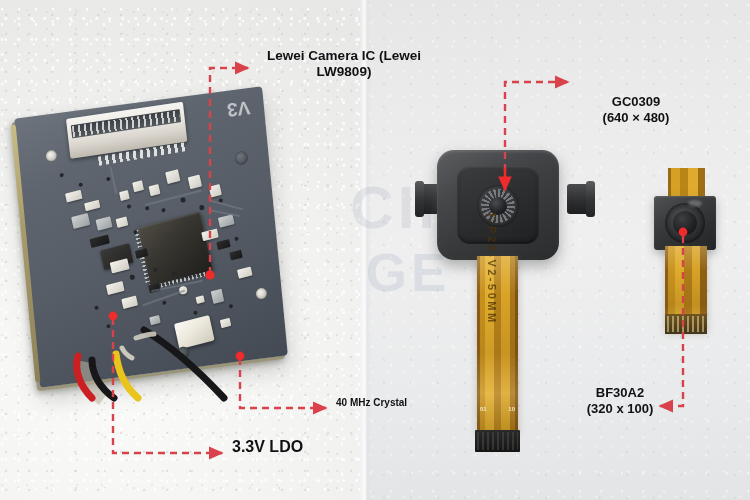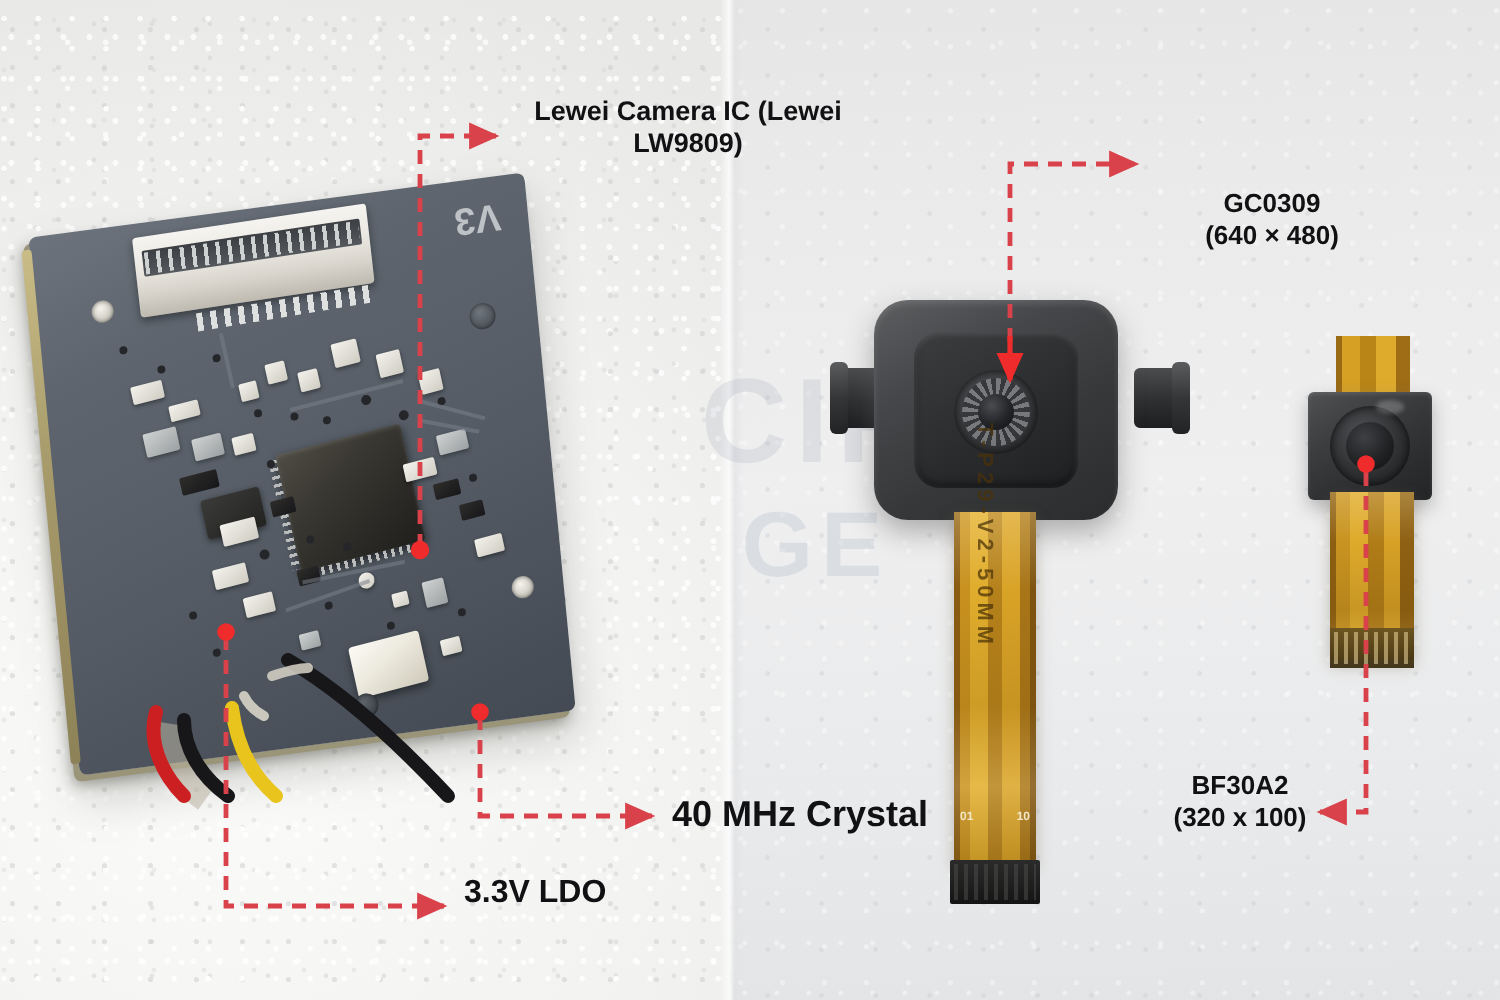--- a/index.html
+++ b/index.html
@@ -60,21 +60,21 @@
     display: flex; flex-direction: column;
     align-items: center; justify-content: center;
     pointer-events: none;
   }
   #watermark .wm-line {
     font-weight: bold; letter-spacing: 4px;
     color: rgba(118,132,152,.145);
     line-height: 1;
   }
   #watermark .wm-1 { font-size: 60px; }
-  #watermark .wm-2 { font-size: 46px; margin-top: 8px; color: rgba(118,140,170,.16); }
+  #watermark .wm-2 { font-size: 53px; margin-top: 8px; color: rgba(118,140,170,.16); }
 
   
   #pcb-wrap {
     position: absolute; left: 18px; top: 98px;
     width: 310px; height: 300px;
   }
   #pcb-board {
     position: absolute; left: 8px; top: 4px;
     width: 250px; height: 270px;
     background:
@@ -319,21 +319,21 @@
   .anno-label {
     position: absolute;
     font-family: "Liberation Sans", sans-serif;
     font-weight: bold;
     color: #111114;
     line-height: 1.22;
     white-space: pre-line;
     pointer-events: auto;
   }
   #label-wifi-ic   { left: 258px; top: 48px;  width: 172px; font-size: 13.5px; text-align: center; }
-  #label-crystal   { left: 336px; top: 397px; font-size: 18px; text-align: left; }
+  #label-crystal   { left: 336px; top: 397px; font-size: 10px; text-align: left; }
   #label-ldo       { left: 232px; top: 437px; font-size: 16px; text-align: right; }
   #label-gc0309    { left: 576px; top: 68px;  font-size: 13px;  text-align: center; width: 120px; margin-top: 26px; }
   #label-bf30a2    { left: 560px; top: 385px; font-size: 13px;  text-align: center; width: 120px; }
 </style>
 </head>
 <body>
 
 <div id="figure">
 
   <div class="panel" id="panel-left">

